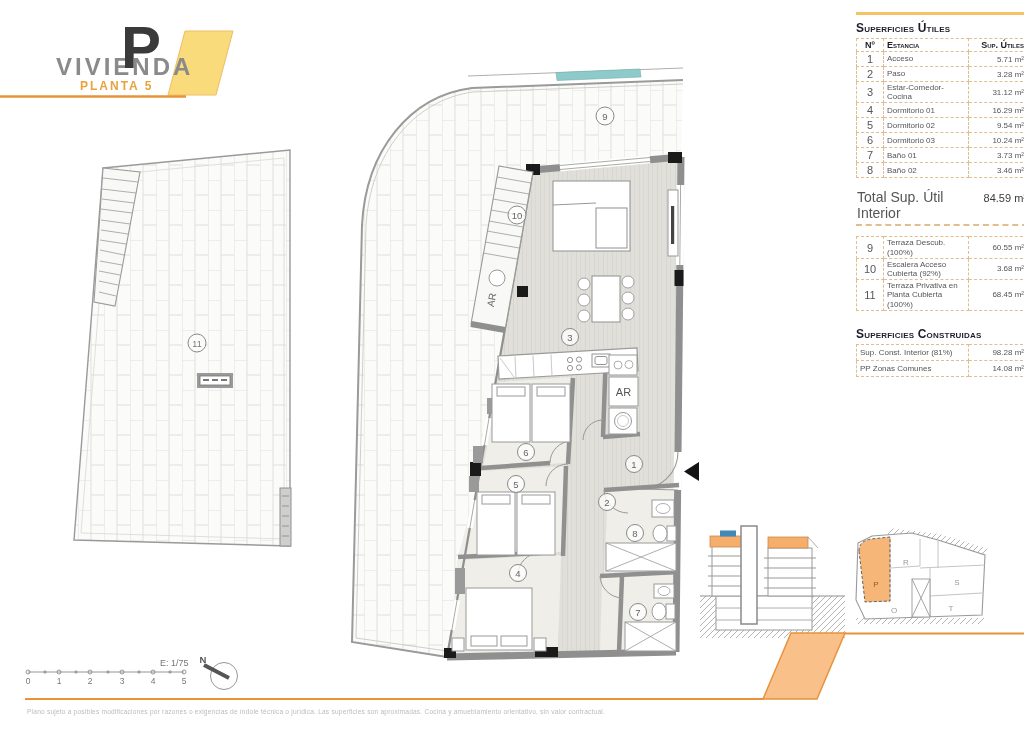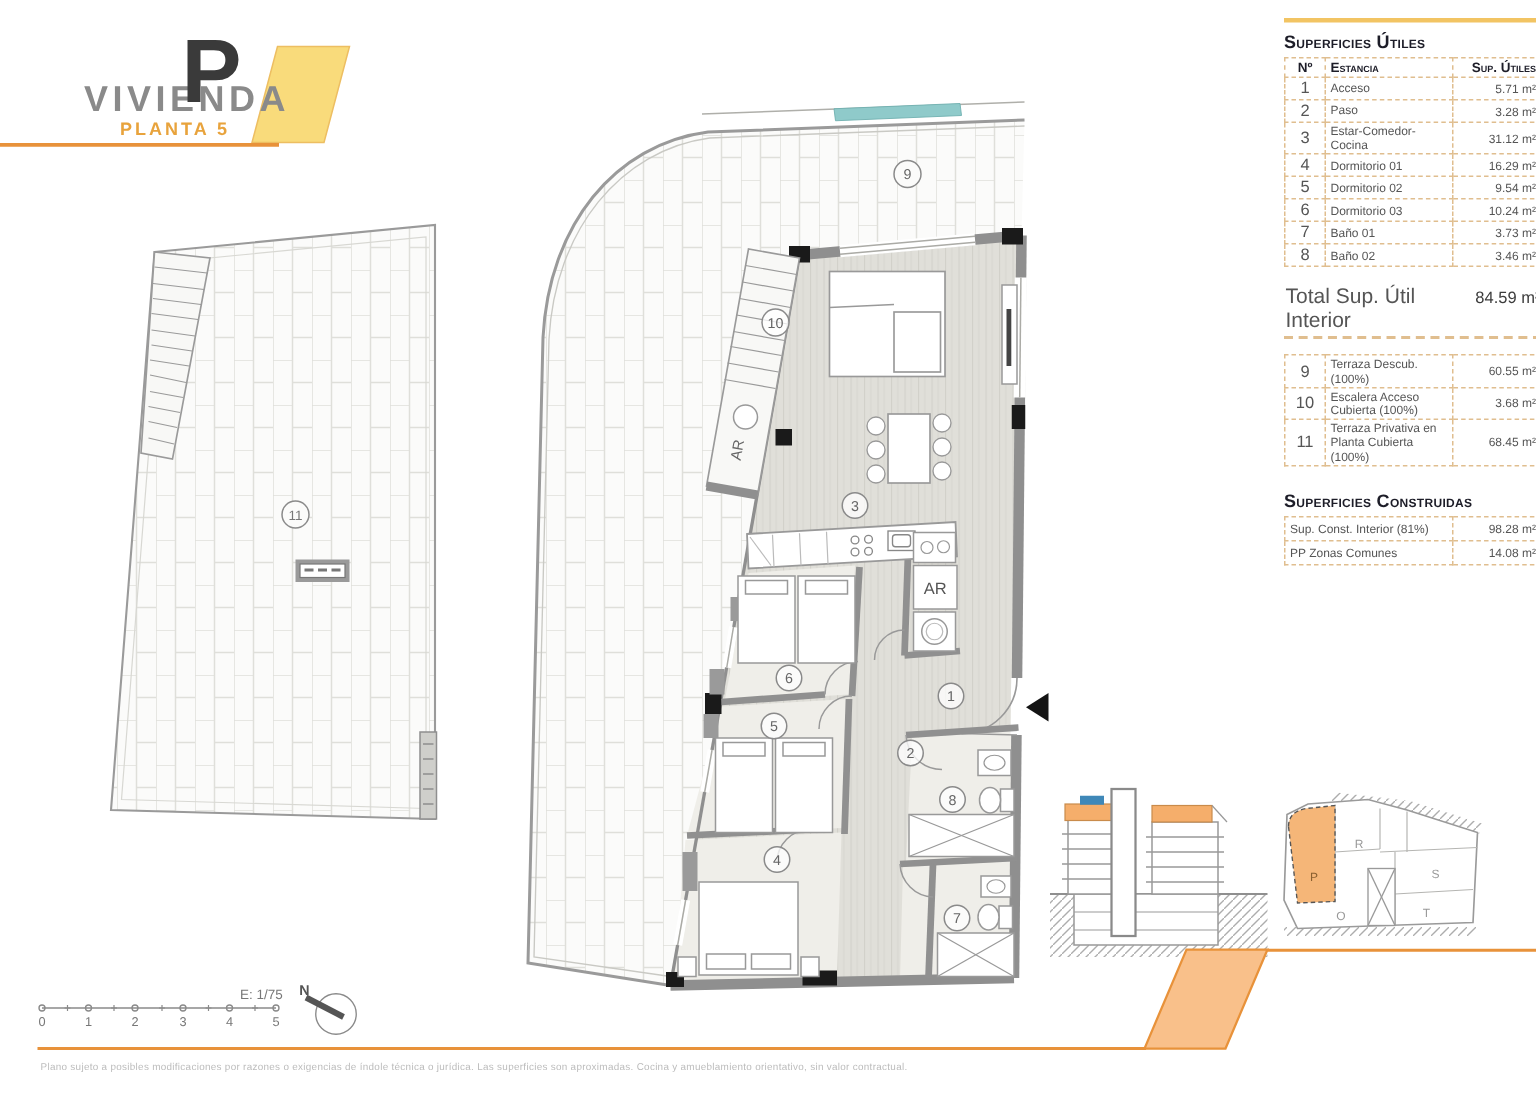--- a/index.html
+++ b/index.html
@@ -488,21 +488,21 @@
     <div class="gap"></div>
     <table class="dash">
       <tbody>
           <tr>
             <td class="cnum">9</td>
             <td class="cname">Terraza Descub.(100%)</td>
             <td class="carea">60.55 m²</td>
           </tr>
       <tr>
             <td class="cnum">10</td>
-            <td class="cname">Escalera Acceso Cubierta (100%)</td>
+            <td class="cname">Escalera Acceso Cubierta (92%)</td>
             <td class="carea">3.68 m²</td>
           </tr>
       <tr>
             <td class="cnum">11</td>
             <td class="cname">Terraza Privativa en Planta Cubierta (100%)</td>
             <td class="carea">68.45 m²</td>
           </tr>
     </tbody>
       </table>
 

